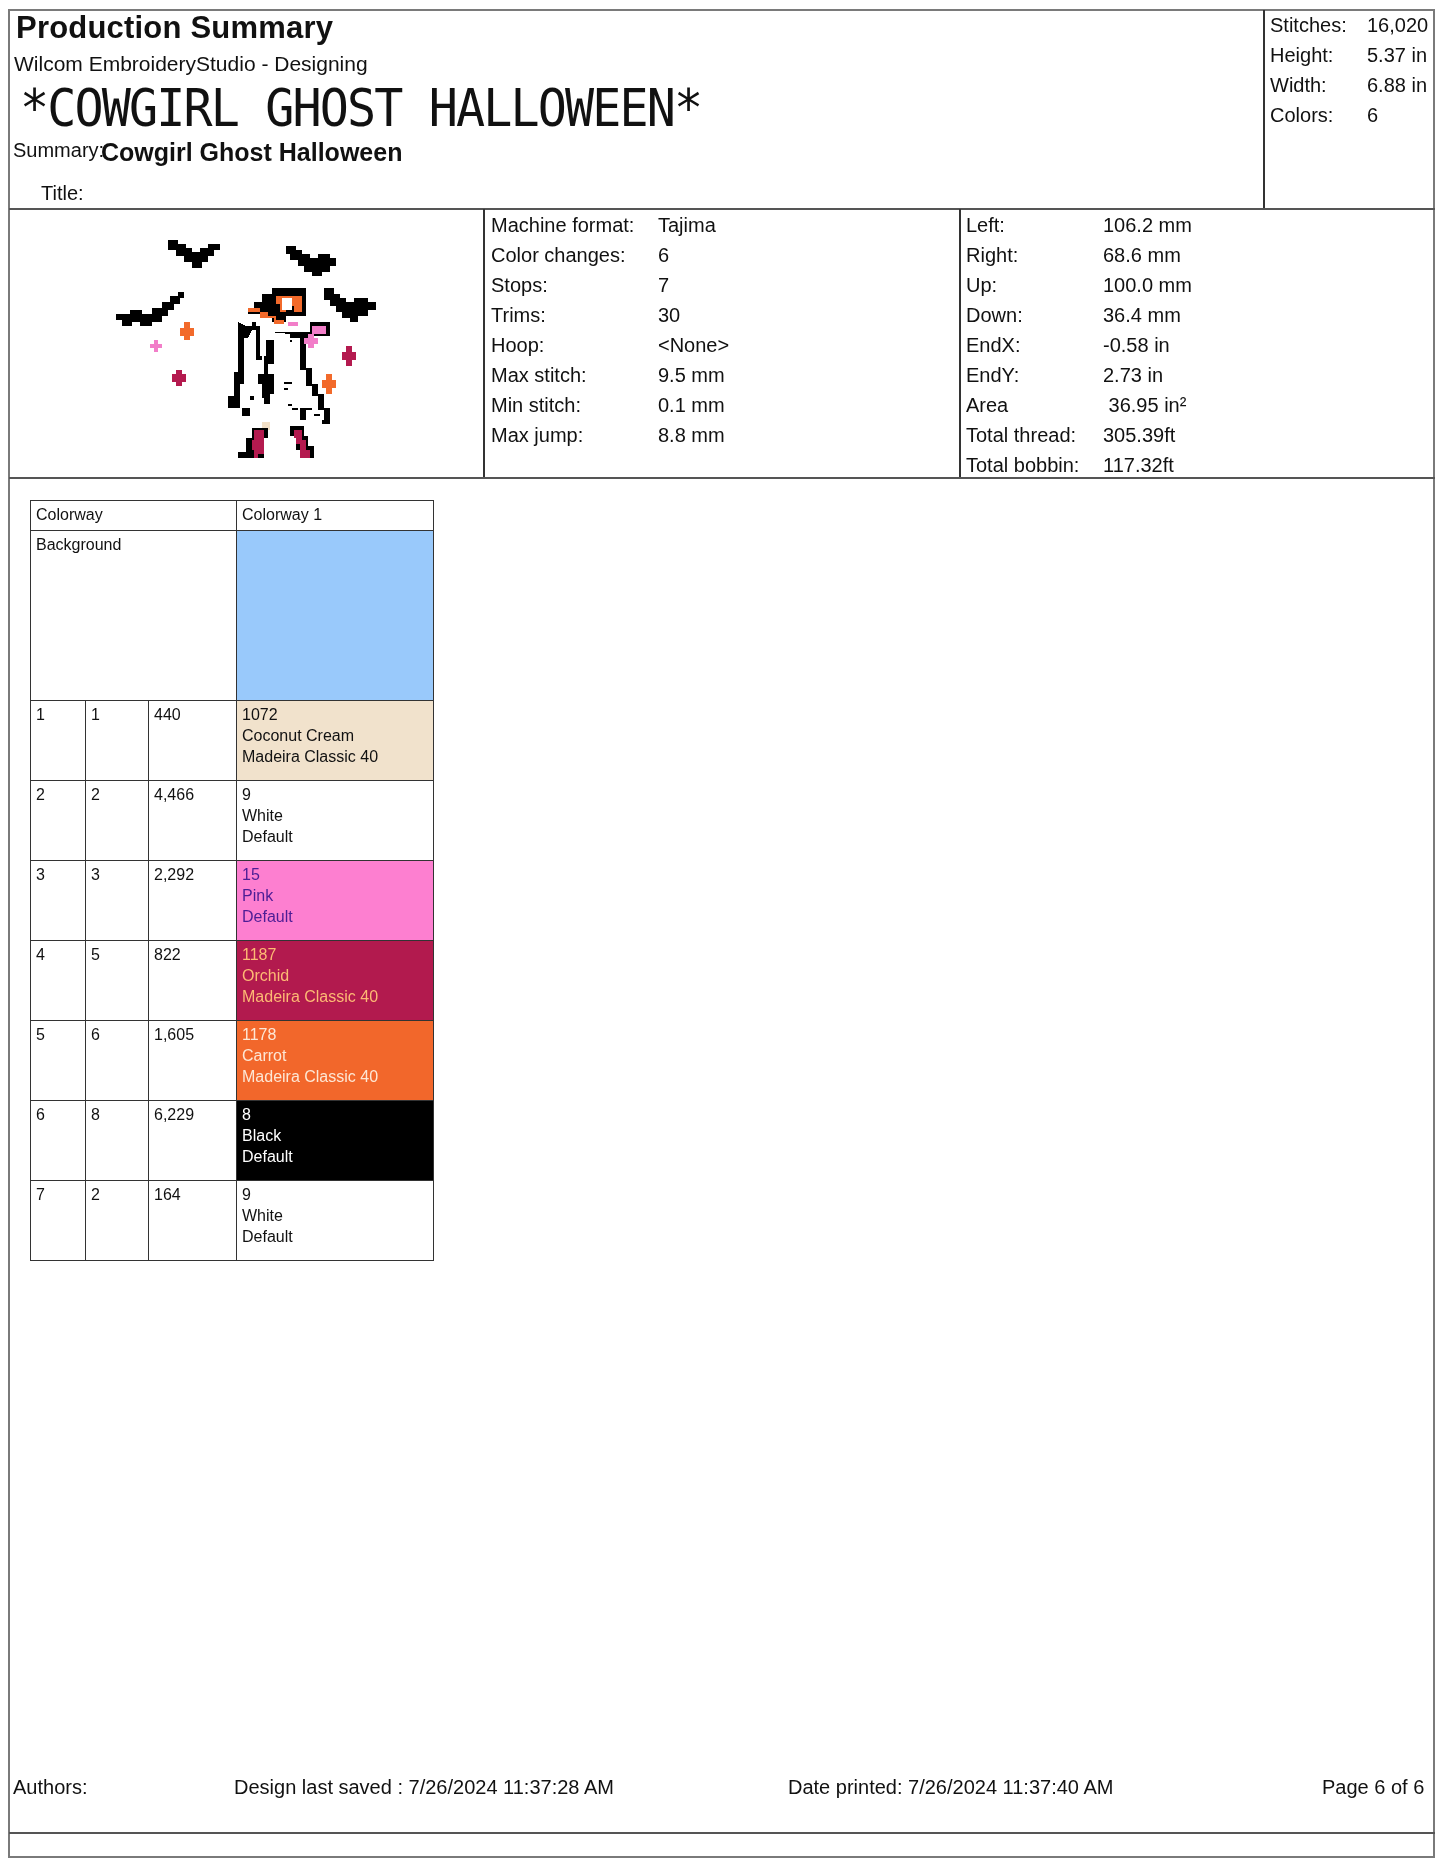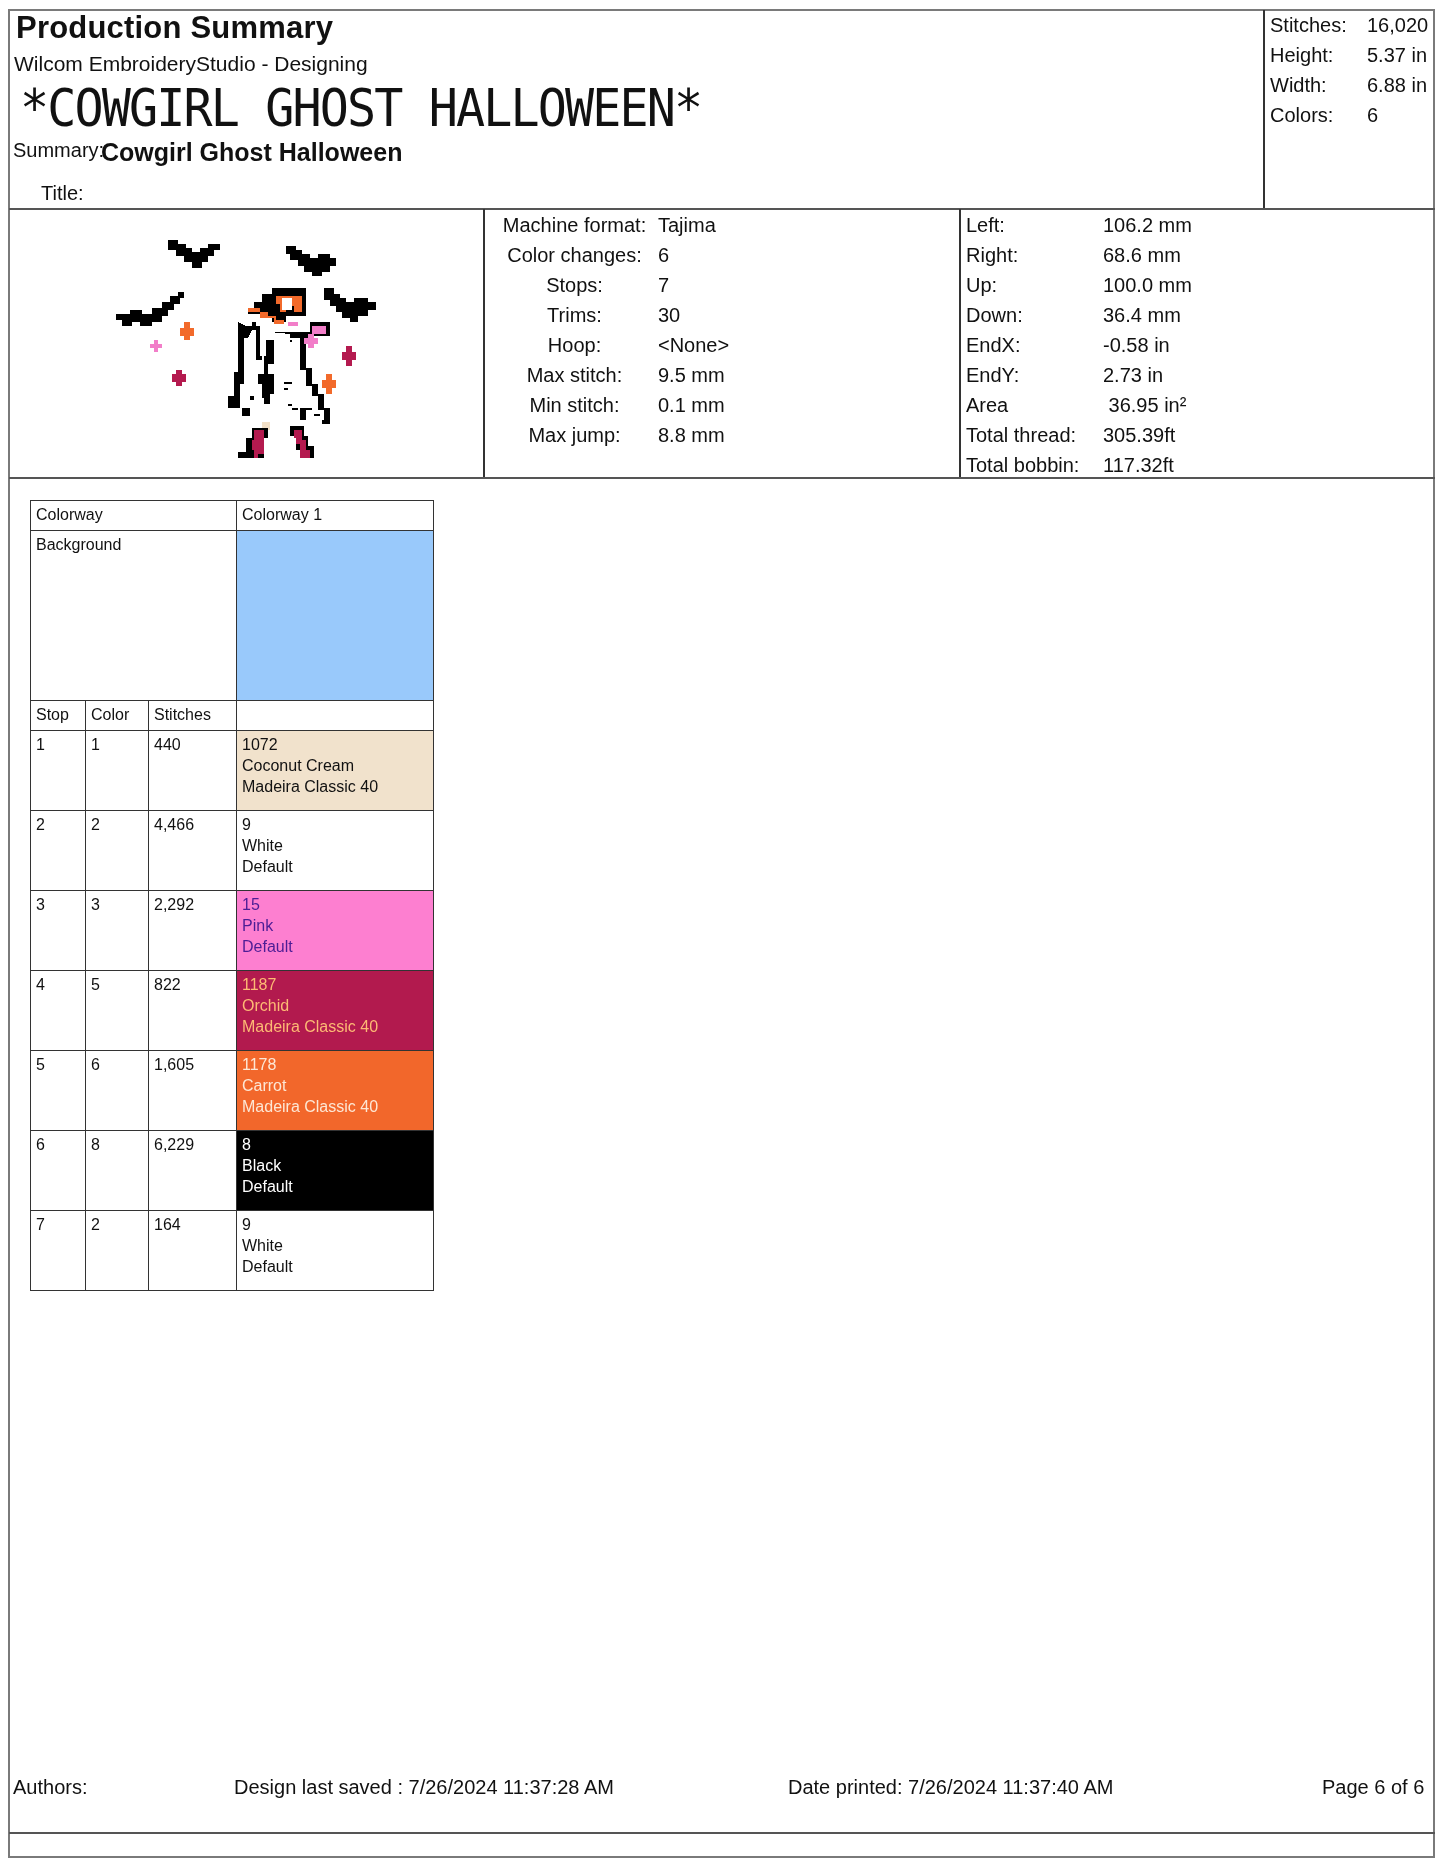--- a/index.html
+++ b/index.html
@@ -109,21 +109,21 @@
   <g>
     <path d="M40 112 h4 v-4 h4 v4 h4 v4 h-4 v4 h-4 v-4 h-4 z" fill="#f27ec9"></path>
     <path d="M70 96 h4 v-6 h6 v6 h4 v8 h-4 v4 h-6 v-4 h-4 z" fill="#f26a2b"></path>
     <path d="M62 142 h4 v-4 h6 v4 h4 v8 h-4 v4 h-6 v-4 h-4 z" fill="#b41a4f"></path>
     <path d="M194 106 h4 v-4 h6 v4 h4 v6 h-4 v4 h-6 v-4 h-4 z" fill="#f27ec9"></path>
     <path d="M232 120 h4 v-6 h6 v6 h4 v8 h-4 v6 h-6 v-6 h-4 z" fill="#b41a4f"></path>
     <path d="M212 148 h4 v-6 h6 v6 h4 v8 h-4 v6 h-6 v-6 h-4 z" fill="#f26a2b"></path>
   </g>
 </svg>
 
-<div class="info-col mid" style="left:491px;text-align:center;">
+<div class="info-col mid" style="left:491px;">
   <div class="info-row">
       <span class="k">Machine format:</span>
       <span>Tajima</span>
     </div>
   <div class="info-row">
       <span class="k">Color changes:</span>
       <span>6</span>
     </div>
   <div class="info-row">
       <span class="k">Stops:</span>
@@ -199,26 +199,20 @@
     </colgroup>
   <tbody>
       <tr class="r30">
     <td colspan="3">Colorway</td>
     <td>Colorway 1</td>
   </tr>
   <tr class="rbg">
     <td colspan="3">Background</td>
     <td id="bg-swatch" style="background: rgb(153, 201, 251);"></td>
   </tr>
-  <tr class="r30">
-    <td>Stop</td>
-    <td>Color</td>
-    <td>Stitches</td>
-    <td></td>
-  </tr>
   </tbody>
     <tbody id="stop-rows">
       <tr class="r80">
         <td>1</td>
         <td>1</td>
         <td>440</td>
         <td style="background:#f1e2cc;color:#111111">
           <div>1072</div>
           <div style="margin-top:-3px">Coconut Cream</div>
           <div style="margin-top:-3px">Madeira Classic 40</div>

